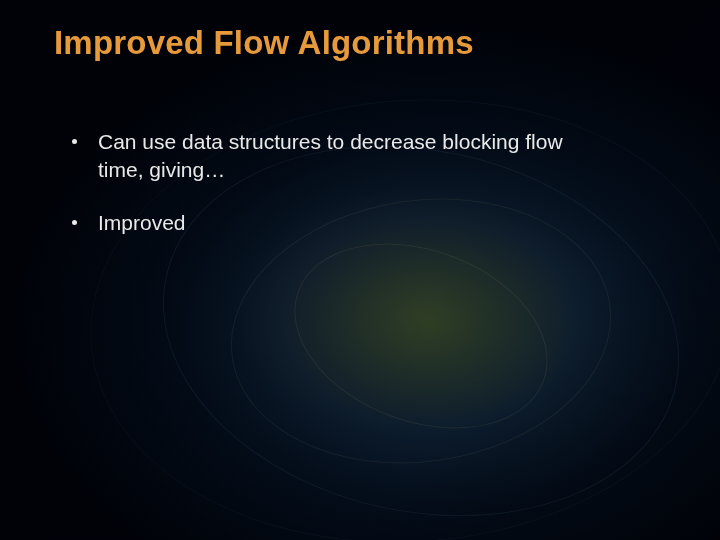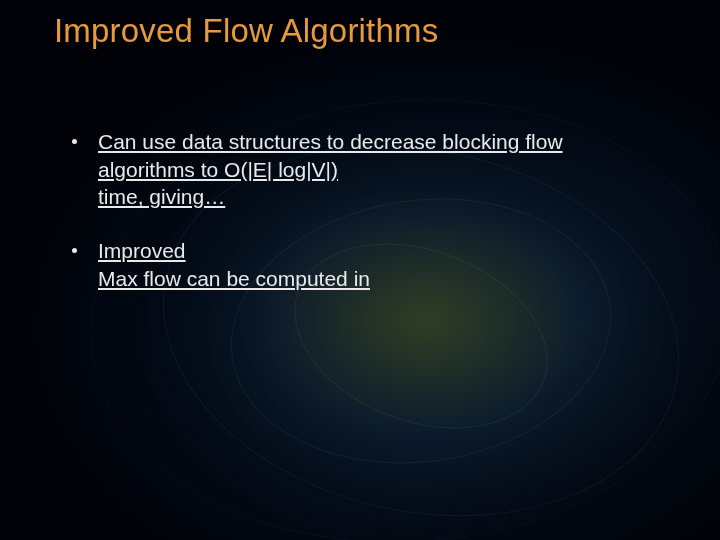--- a/index.html
+++ b/index.html
@@ -34,40 +34,39 @@
     pointer-events: none;
   }
   .s1 { width: 520px; height: 360px; left: 160px; top: 150px; transform: rotate(12deg); border-color: rgba(120,160,190,0.10); }
   .s2 { width: 380px; height: 260px; left: 230px; top: 200px; transform: rotate(-8deg); border-color: rgba(150,170,120,0.10); }
   .s3 { width: 260px; height: 170px; left: 290px; top: 250px; transform: rotate(20deg); border-color: rgba(170,150,110,0.12); }
   .s4 { width: 640px; height: 440px; left: 90px; top: 100px; transform: rotate(-4deg); border-color: rgba(90,130,170,0.07); }
 
   .title {
     position: absolute;
     left: 54px;
-    top: 12px;
+    top: 24px;
     color: #e79a3c;
     font-size: 33px;
-    font-weight: normal;
+    font-weight: bold;
     letter-spacing: 0.2px;
   }
   .body {
     position: absolute;
     left: 72px;
     top: 128px;
     right: 60px;
     color: #e9e9e9;
     font-size: 21px;
     line-height: 1.32;
   }
   .bullet {
     position: relative;
     padding-left: 26px;
     margin-bottom: 26px;
-    text-decoration: underline;
   }
   .bullet .dot {
     position: absolute;
     left: 0;
     top: 0.52em;
     width: 5px;
     height: 5px;
     background: #e9e9e9;
     border-radius: 50%;
   }
@@ -82,24 +81,22 @@
   <div class="swirl s2"></div>
   <div class="swirl s3"></div>
 
   <div class="title">Improved Flow Algorithms</div>
 
   <div class="body">
 
     <div class="bullet">
       <span class="dot"></span>
       <span class="line">Can use data structures to decrease blocking flow</span>
-      <span class="line">algorithms to O(|E| log|V|)</span>
       <span class="line">time, giving…</span>
     </div>
 
     <div class="bullet">
       <span class="dot"></span>
       <span class="line">Improved</span>
-      <span class="line">Max flow can be computed in</span>
     </div>
 
   </div>
 </div>
 
 </body></html>

